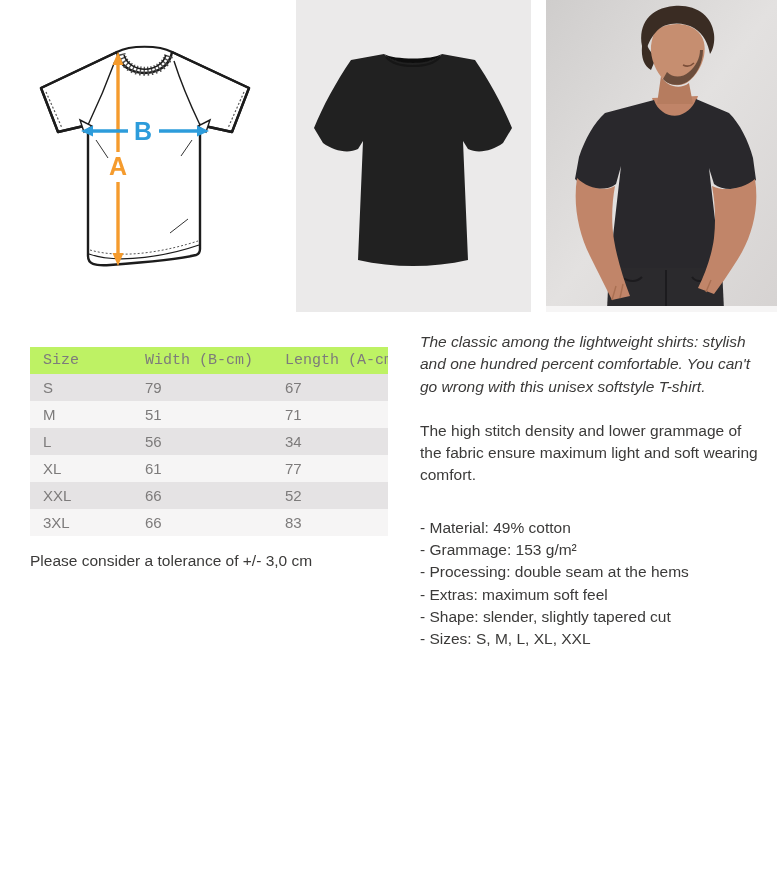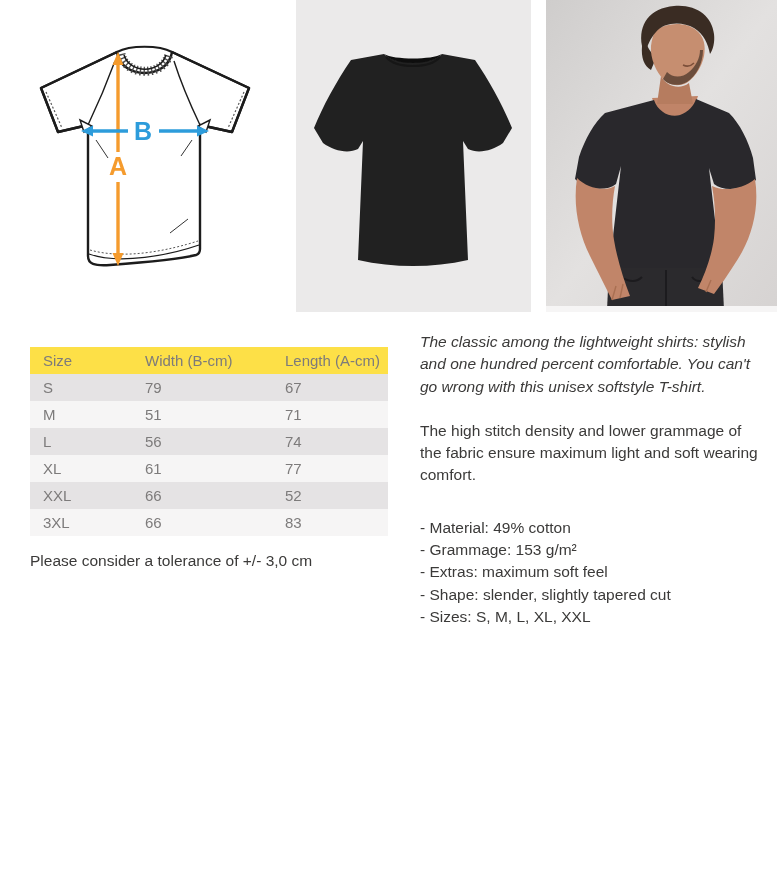--- a/index.html
+++ b/index.html
@@ -25,21 +25,21 @@
     font-size:15px; color:#7d7b7b;
   }
   .size-table col.c1 { width:115px; }
   .size-table col.c2 { width:140px; }
   .size-table col.c3 { width:103px; }
   .size-table th, .size-table td {
     height:27px; text-align:left; font-weight:400; vertical-align:middle;
     white-space:nowrap; overflow:hidden;
   }
   .size-table th:first-child, .size-table td:first-child { padding-left:13px; }
-  .size-table thead th { background:#fde047; }
+  .size-table thead th { background:#bef264;font-family:Liberation Mono, monospace; }
   .size-table tbody tr:nth-child(odd)  td { background:#e5e3e4; }
   .size-table tbody tr:nth-child(even) td { background:#f6f5f5; }
 
   .tolerance {
     position:absolute; left:30px; top:552px;
     font-size:15.5px; color:#3b3a39;
   }
 
   
   .description {
@@ -174,21 +174,21 @@
         <td>67</td>
       </tr>
       <tr>
         <td>M</td>
         <td>51</td>
         <td>71</td>
       </tr>
       <tr>
         <td>L</td>
         <td>56</td>
-        <td>74</td>
+        <td>34</td>
       </tr>
       <tr>
         <td>XL</td>
         <td>61</td>
         <td>77</td>
       </tr>
       <tr>
         <td>XXL</td>
         <td>66</td>
         <td>52</td>
@@ -202,19 +202,20 @@
   </table>
 
   <div class="tolerance">Please consider a tolerance of +/- 3,0 cm</div>
 
   <div class="description">
     <p class="para-1">The classic among the lightweight shirts: stylish and one hundred percent comfortable. You can't go wrong with this unisex softstyle T-shirt.</p>
     <p class="para-2">The high stitch density and lower grammage of the fabric ensure maximum light and soft wearing comfort.</p>
     <div>
       <div class="bullet">- Material: 49% cotton</div>
       <div class="bullet">- Grammage: 153 g/m²</div>
+      <div class="bullet">- Processing: double seam at the hems</div>
       <div class="bullet">- Extras: maximum soft feel</div>
       <div class="bullet">- Shape: slender, slightly tapered cut</div>
       <div class="bullet">- Sizes: S, M, L, XL, XXL</div>
     </div>
   </div>
 
 </div>
 
 </body></html>

